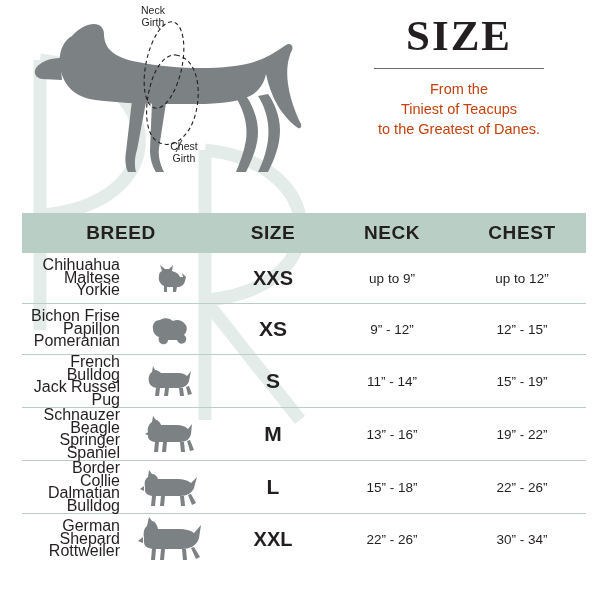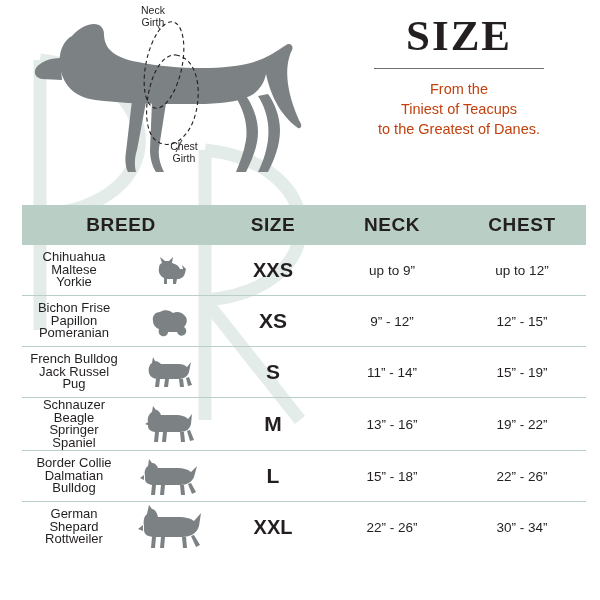--- a/index.html
+++ b/index.html
@@ -82,20 +82,21 @@
     color: #231f20;
   }
   .lbl-neck { left: 118px; top: 4px; width: 70px; }
   .lbl-chest { left: 148px; top: 140px; width: 72px; }
 
   
   .table-wrap {
     position: relative;
     z-index: 2;
     padding: 5px 22px;
+    margin-top: 8px;
   }
   table.size-table {
     width: 556px;
     border-collapse: collapse;
     table-layout: fixed;
   }
   table.size-table thead th {
     background: #b9cec5;
     font-family: "Liberation Sans", sans-serif;
     font-size: 19px;
@@ -113,22 +114,22 @@
 
   tbody tr { border-bottom: 1px solid #b9cec5; }
   tbody tr:last-child { border-bottom: none; }
   tbody td {
     height: 48px;
     vertical-align: middle;
   }
   td.breeds {
     padding-left: 6px;
     width: 120px;
-    text-align: center;
-    font-size: 13px;
+    text-align: right;
+    font-size: 16px;
     line-height: 12.5px;
     color: #231f20;
   }
   td.icon {
     width: 76px;
     text-align: center;
     padding: 0;
   }
   td.size {
     text-align: center;

